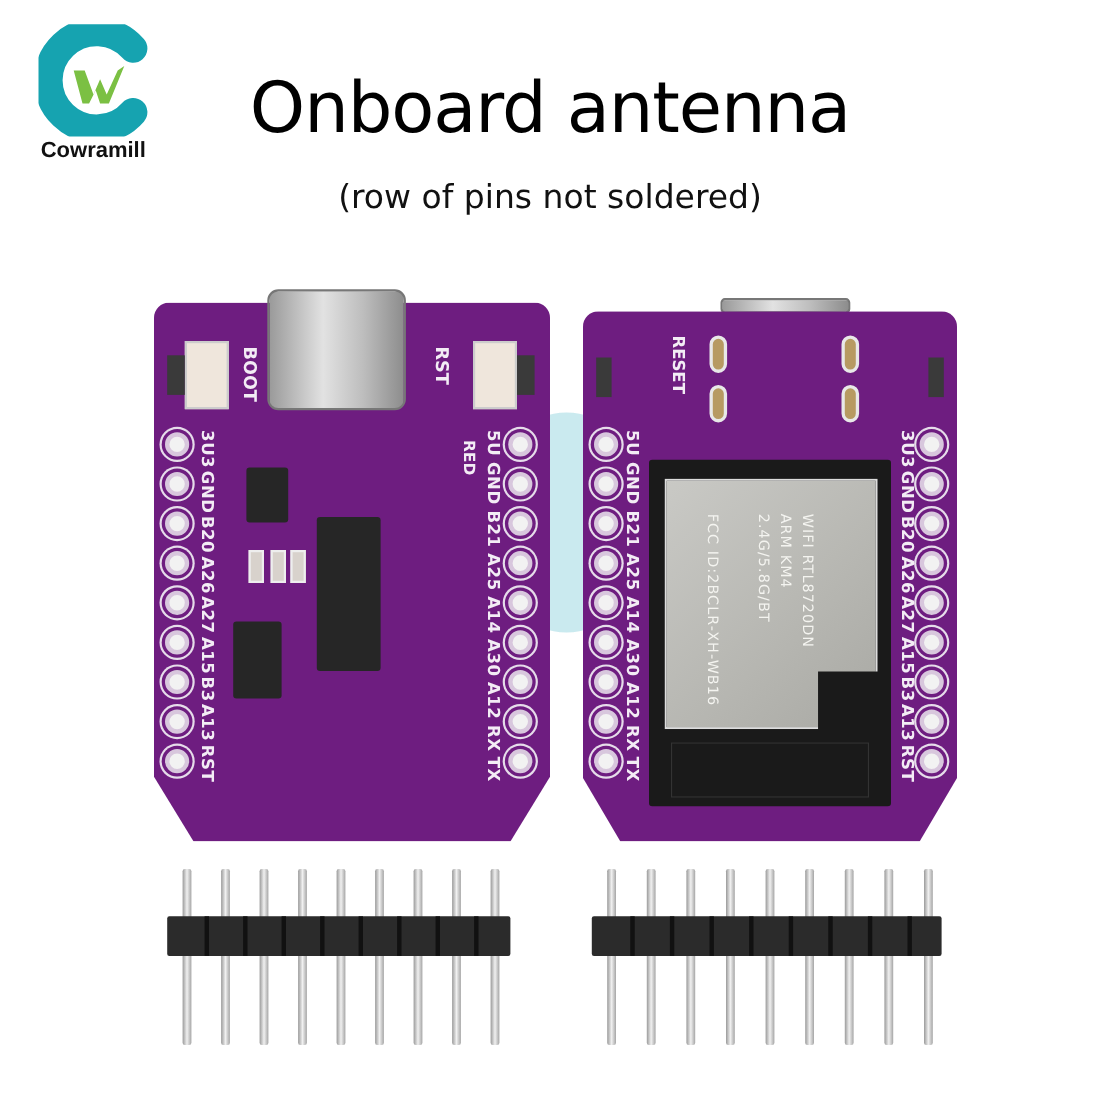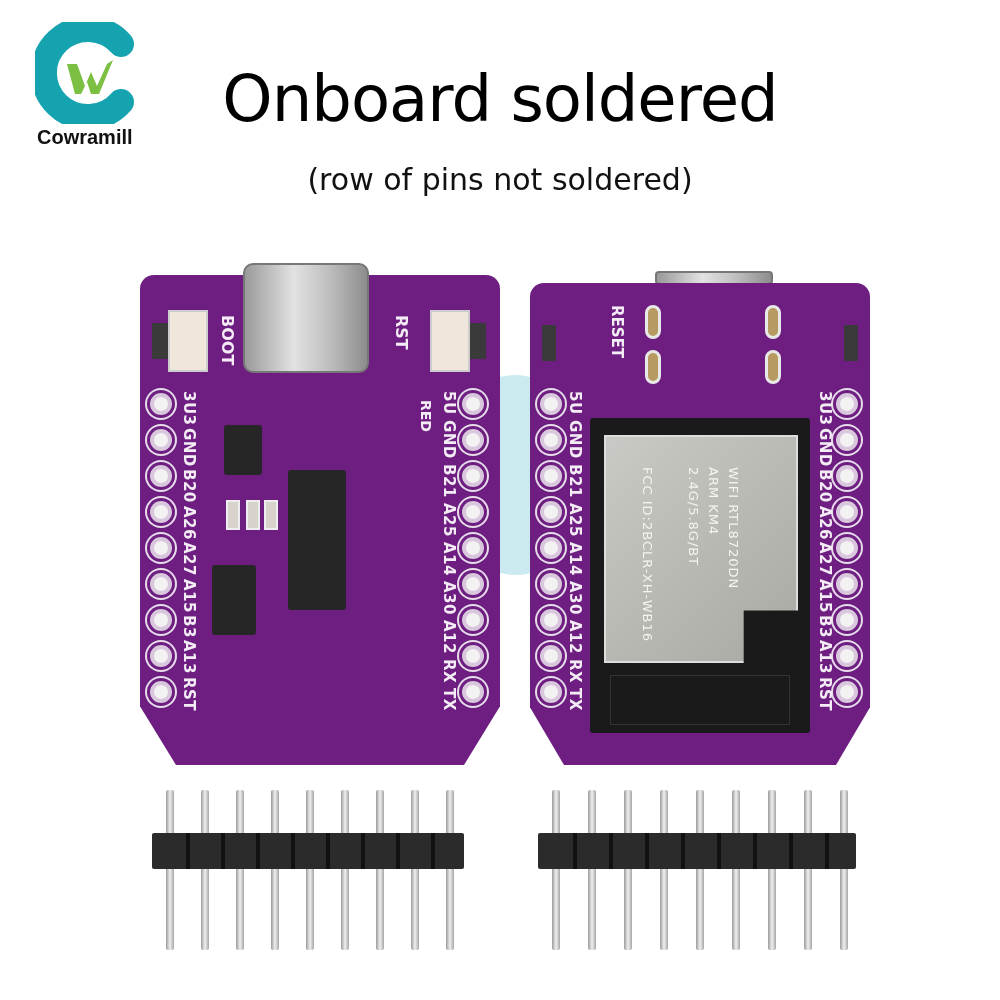--- a/index.html
+++ b/index.html
@@ -34,21 +34,21 @@
 <body>
 
 <div class="logo">
   <svg class="logo-ring" viewBox="0 0 102 102">
     <path d="M86 22 A44 44 0 1 0 86 80" fill="none" stroke="#16a3b0" stroke-width="26" stroke-linecap="round"></path>
     <path d="M32 42 L42 42 L50 64 L56 50 L62 64 L72 42 L78 38 L64 72 L56 72 L52 60 L46 72 L40 72 Z" fill="#7bc043"></path>
   </svg>
   <div class="logo-text">Cowramill</div>
 </div>
 
-<div class="title">Onboard soldered</div>
+<div class="title">Onboard antenna</div>
 <div class="subtitle">(row of pins not soldered)</div>
 
 <div class="watermark"></div>
 
 <div class="board" style="left:140px;top:275px;width:360px;height:490px">
   <div class="pcb" style="left:0;top:0;width:360px;height:490px;clip-path:polygon(0 0,100% 0,100% 88%,90% 100%,10% 100%,0 88%)"></div>
   <div class="usbc" style="left:103px;top:-12px;width:126px;height:110px"></div>
   <div class="button-sw" style="left:28px;top:35px;width:40px;height:62px"></div>
   <div class="button-nub" style="left:12px;top:48px;width:16px;height:36px"></div>
   <div class="silk" style="left:78px;top:40px">BOOT</div>

